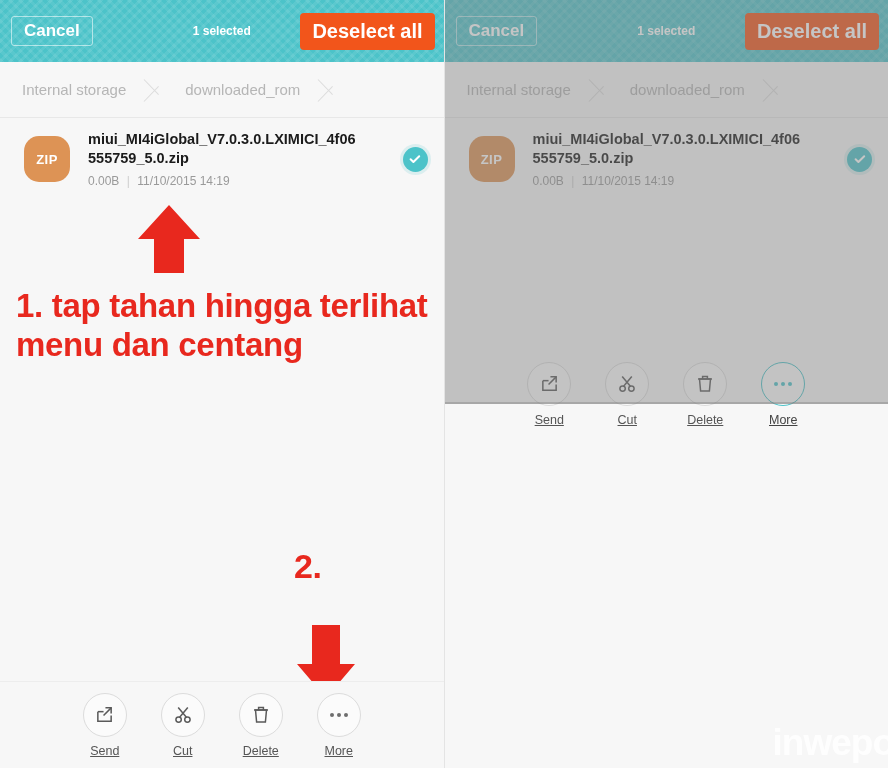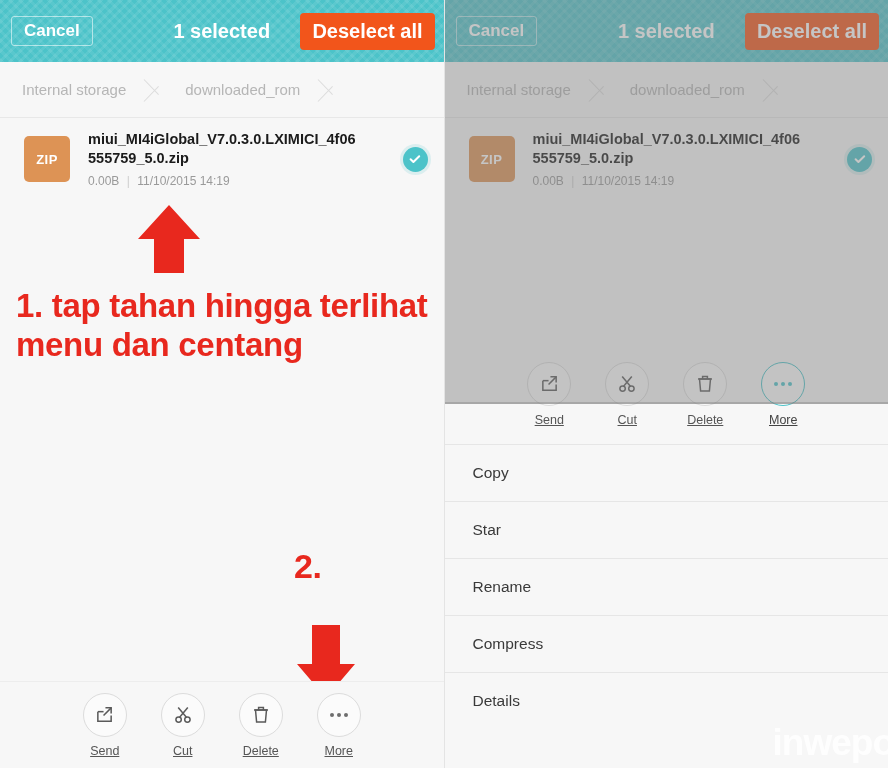--- a/index.html
+++ b/index.html
@@ -29,21 +29,21 @@
     border-radius:3px;
     color:#ffffff;
     font-size:17px;font-weight:bold;
     padding:5px 12px 6px;
     line-height:1;
     background:transparent;
     white-space:nowrap;
   }
   .sel-count{
     position:absolute;left:0;right:0;text-align:center;
-    color:#ffffff;font-size:20px;font-weight:bold;
+    color:#ffffff;font-size:12px;font-weight:bold;
     pointer-events:none;
   }
   .deselect-btn{
     position:absolute;right:9px;
     background:#f2551b;
     color:#ffffff;
     font-size:20px;font-weight:bold;
     border:none;border-radius:4px;
     padding:8px 12px 9px;
     line-height:1;
@@ -72,21 +72,21 @@
   .crumb .chev:before{top:calc(50% - 11px);transform:rotate(46deg);transform-origin:left center;}
   .crumb .chev:after{top:calc(50% + 11px);transform:rotate(-46deg);transform-origin:left center;}
 
   
   .file-row{
     height:82px;display:flex;align-items:center;
     padding:0 16px 0 24px;background:#f7f7f7;
     position:relative;
   }
   .zip-icon{
-    width:46px;height:46px;border-radius:5px;
+    width:46px;height:46px;border-radius:15px;
     background:#dd9355;
     color:#ffffff;font-size:13px;font-weight:bold;
     display:flex;align-items:center;justify-content:center;
     flex:0 0 auto;letter-spacing:.5px;
   }
   .file-meta{flex:1 1 auto;margin-left:18px;min-width:0;}
   .file-name{
     color:#1b1b1b;font-size:14.5px;font-weight:bold;line-height:1.28;
     word-break:break-all;
   }
@@ -362,34 +362,17 @@
                 <i></i>
                 <i></i>
                 <i></i>
               </span>
           </div>
           <div class="lbl">More</div>
         </div>
       </div>
     </div>
 
-    <div class="menu-list">
-      <div class="menu-item">
-        <span>Copy</span>
-      </div>
-      <div class="menu-item">
-        <span>Star</span>
-      </div>
-      <div class="menu-item">
-        <span>Rename</span>
-      </div>
-      <div class="menu-item">
-        <span>Compress</span>
-      </div>
-      <div class="menu-item">
-        <span>Details</span>
-      </div>
-    </div>
 
     <div class="watermark">inwepo</div>
   </div>
 
 </div>
 
 </body></html>

